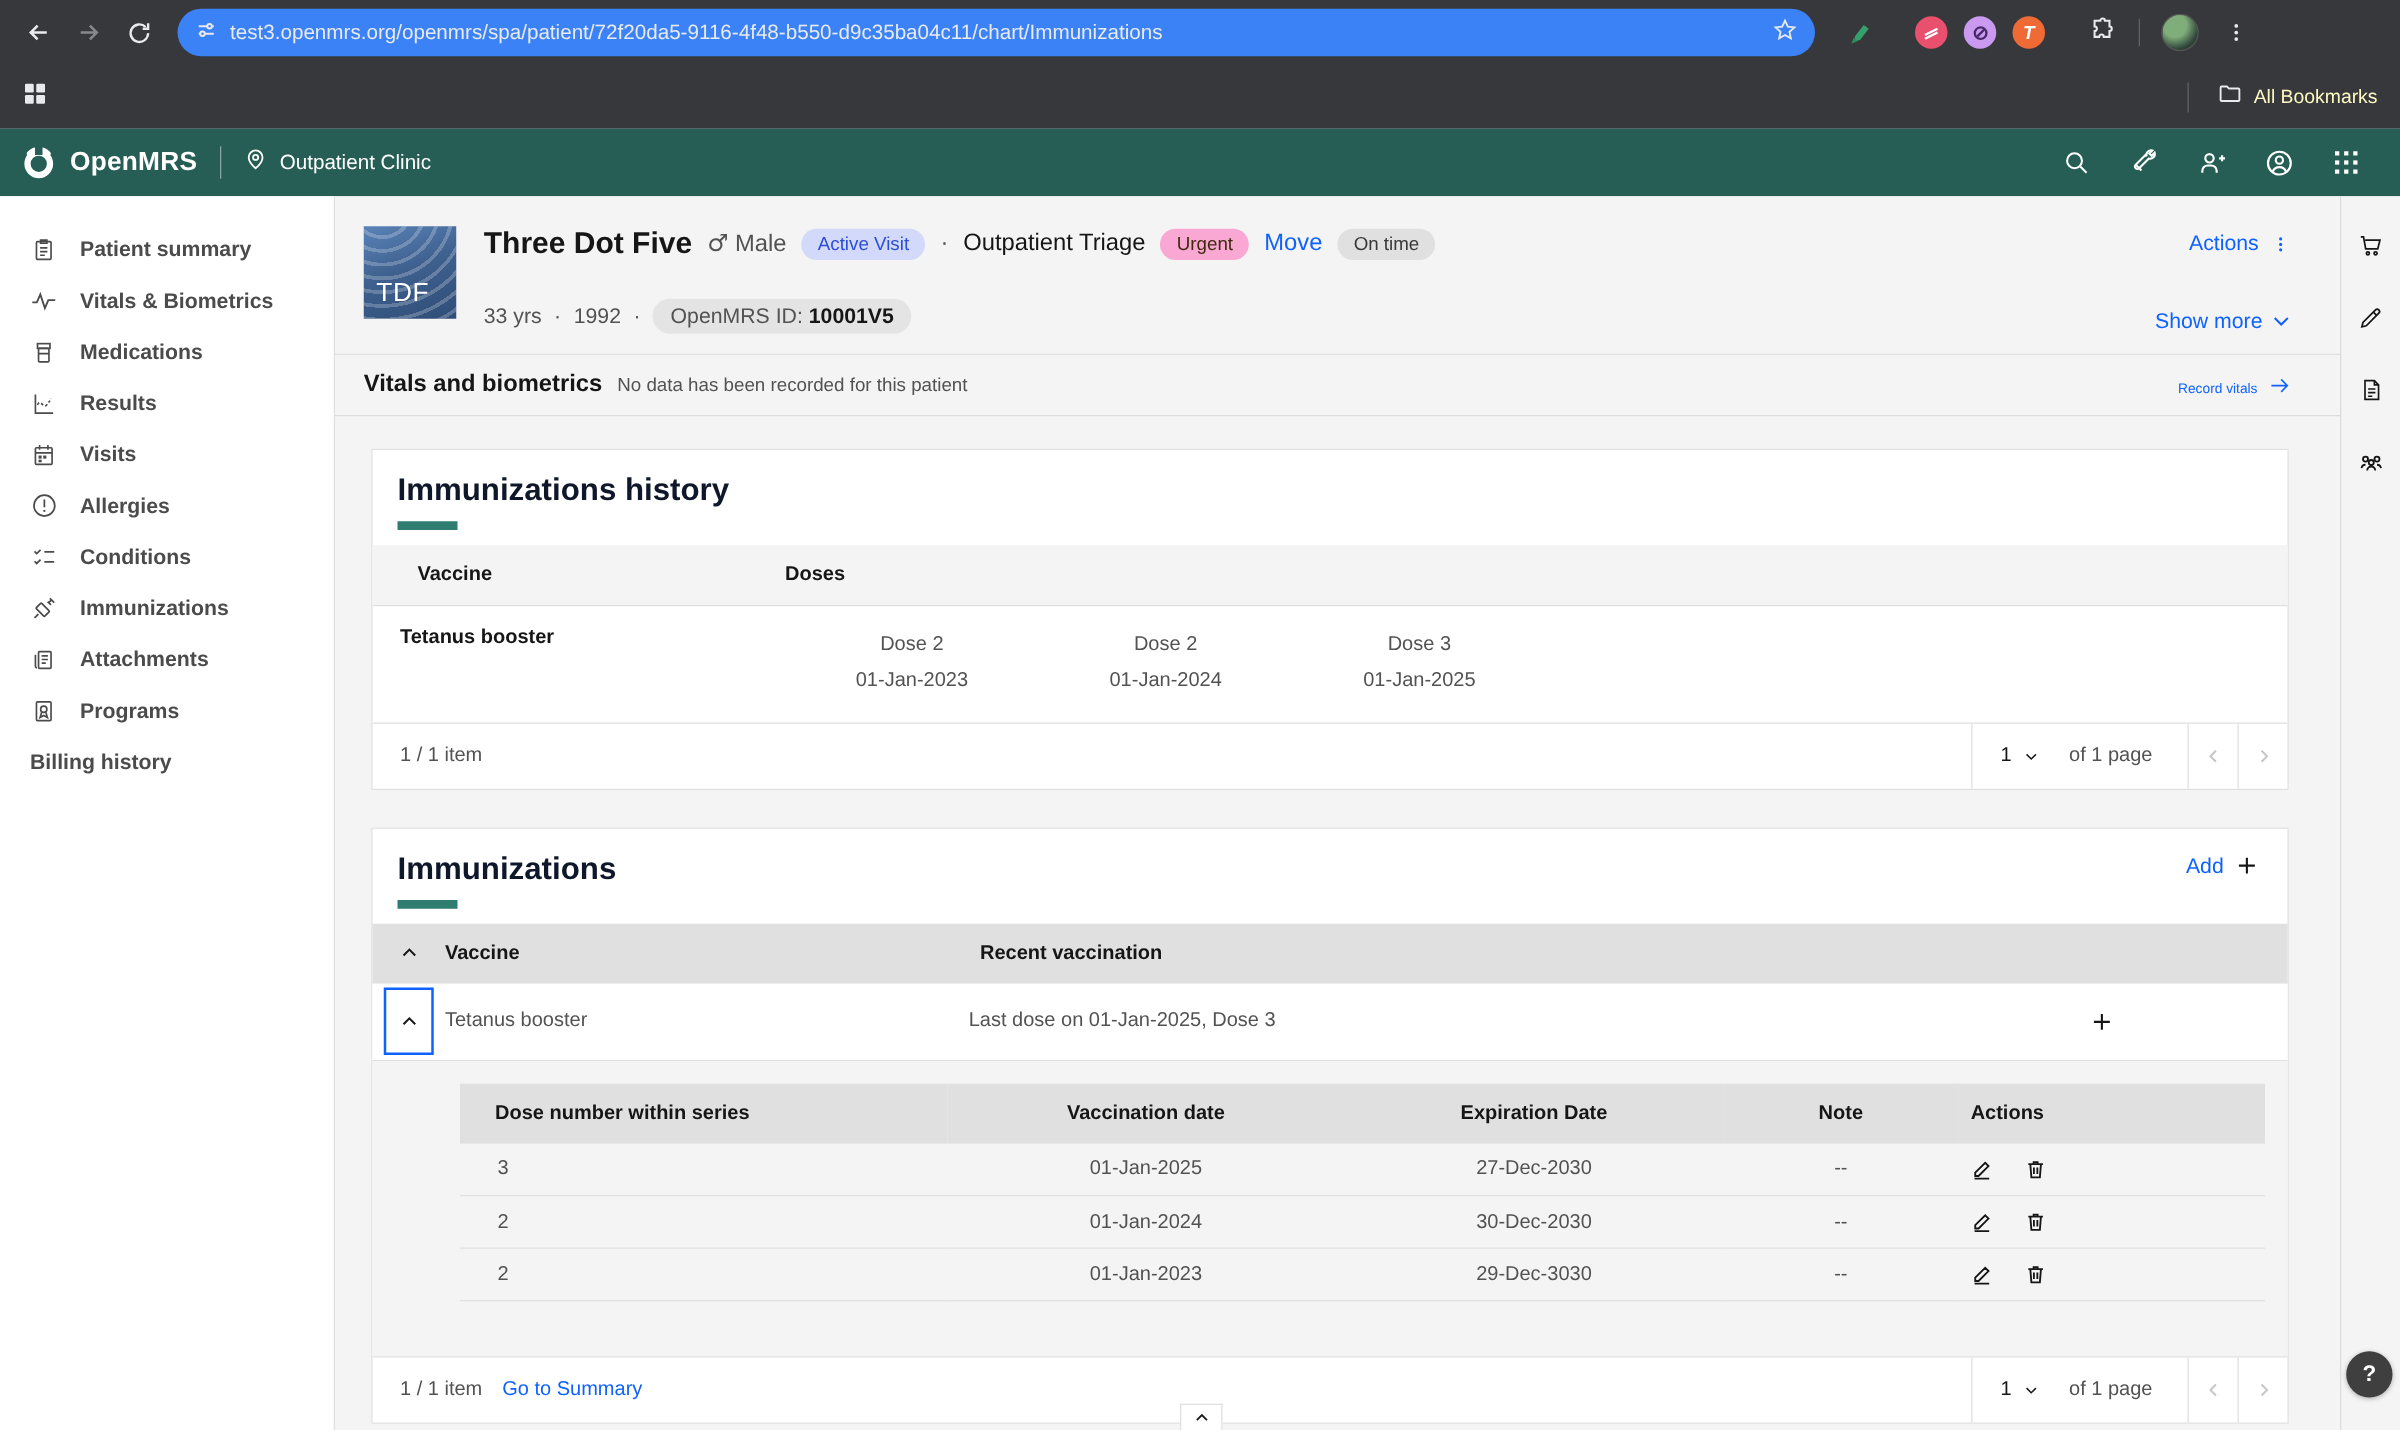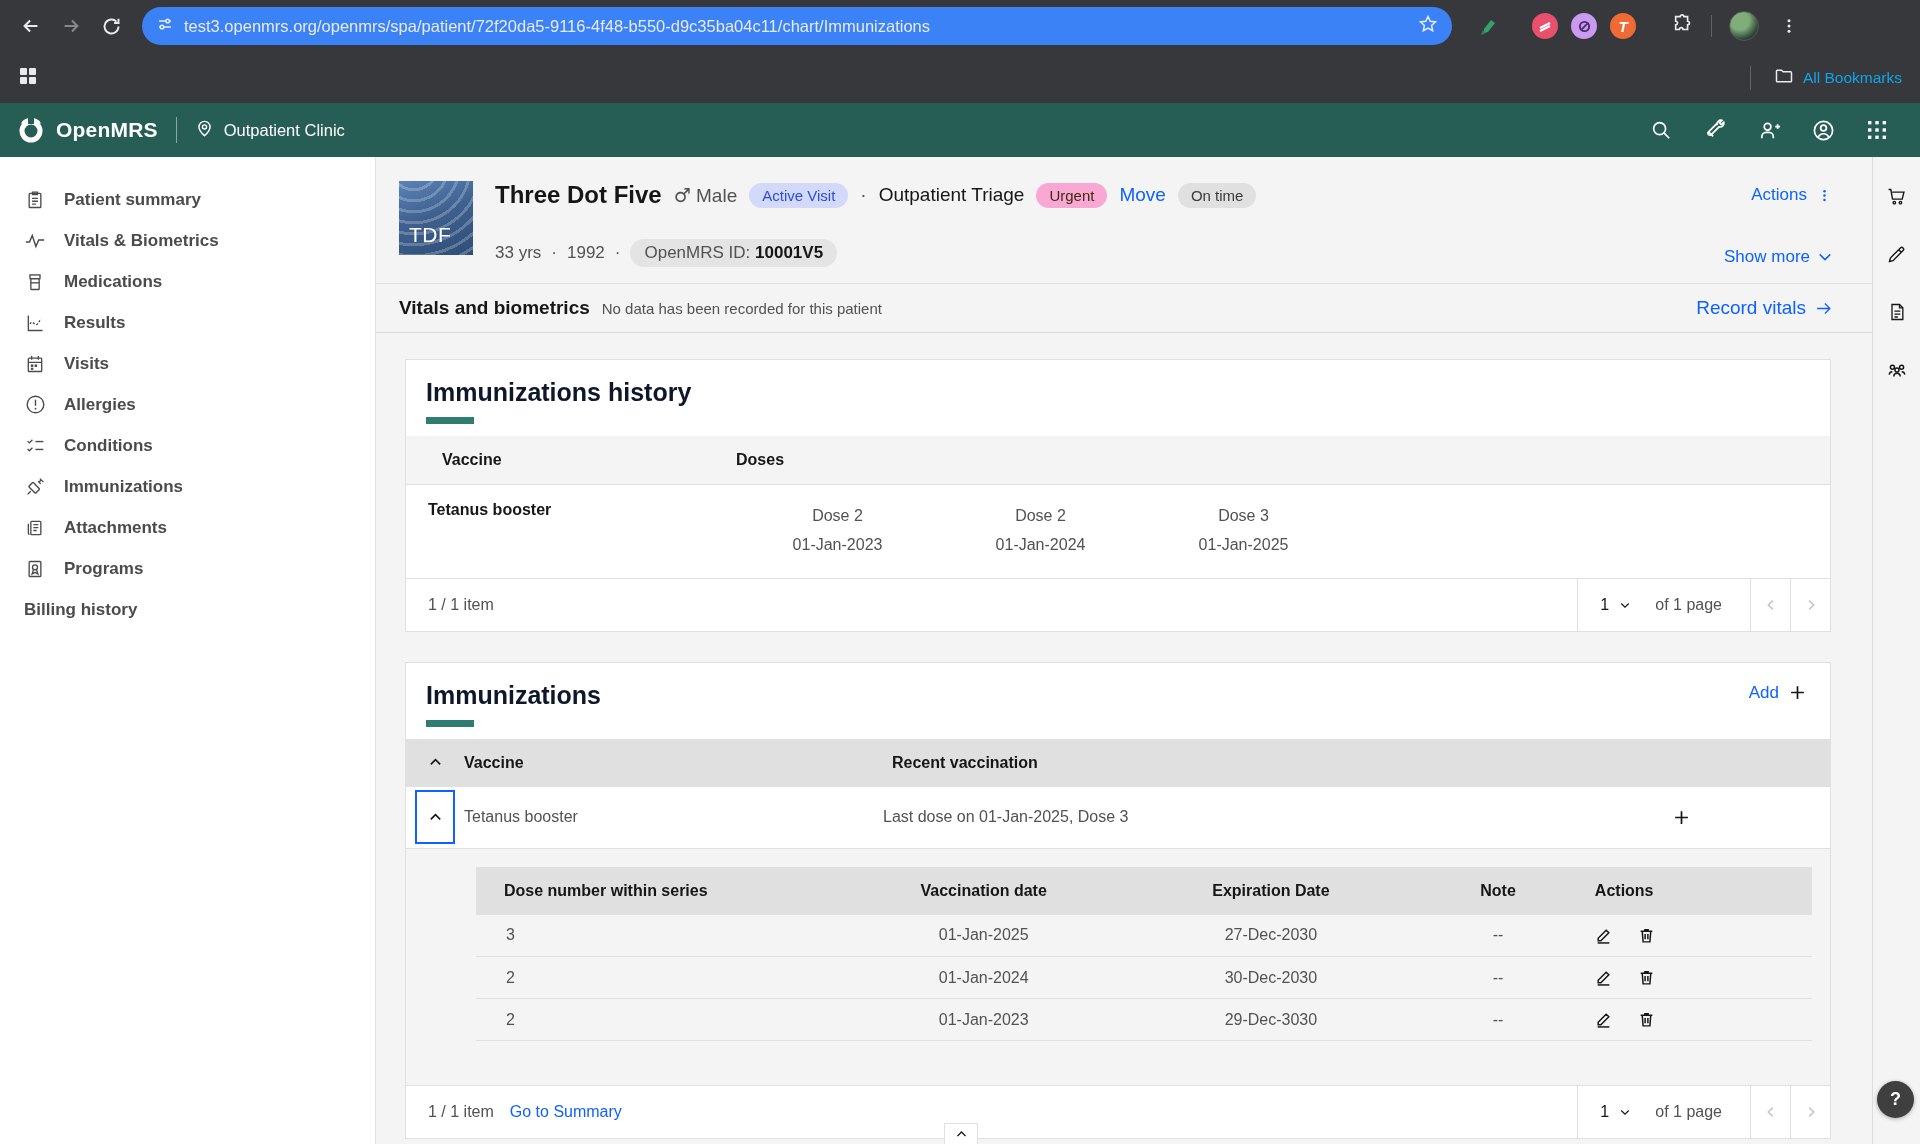--- a/index.html
+++ b/index.html
@@ -16,36 +16,36 @@
   .ext-tray { display:flex; align-items:center; gap:13px; margin-left:16px; }
   .ext-icon { width:26px; height:26px; border-radius:50%; display:flex; align-items:center; justify-content:center; flex:0 0 auto; }
   .ext-green { background:transparent; }
   .ext-diamond { width:20px; height:20px; background:#2b7bf6; transform:rotate(45deg); border-radius:4px; margin:3px; }
   .ext-red { background:#e8506e; }
   .ext-purple { background:#c99af0; }
   .ext-orange { background:#f06a35; color:#fff; font-weight:700; font-size:15px; font-style:italic; }
   .ext-bluerect { width:16px; height:22px; background:#5b93f5; border-radius:3px; margin:2px 5px; }
   .chrome-divider { width:1px; height:22px; background:#5f6368; margin:0 4px; }
   .avatar-chip { width:30px; height:30px; border-radius:50%; background:radial-gradient(circle at 35% 30%, #7fae7a 0 35%, #31473b 70%, #18251e); border:1px solid #555; }
-  .bookmarks-bar { height:51px; display:flex; align-items:center; padding:0 18px; color:#0ea5e9; }
+  .bookmarks-bar { height:51px; display:flex; align-items:center; padding:0 18px; color:#fef9c3; }
   .bookmarks-right { margin-left:auto; display:flex; align-items:center; gap:9px; font-size:15.5px; }
   .bm-divider { width:1px; height:24px; background:#5f6368; margin-right:14px; }
 
   
   .app-header { background:#265d55; height:54px; display:flex; align-items:center; padding:0 16px; color:#fff; }
   .brand { display:flex; align-items:center; gap:10px; }
   .brand-name { font-size:21px; font-weight:700; letter-spacing:.2px; }
   .hdr-divider { width:1px; height:26px; background:rgba(255,255,255,.45); margin:0 18px; }
   .location { display:flex; align-items:center; gap:10px; font-size:16.5px; }
   .hdr-actions { margin-left:auto; display:flex; align-items:center; }
   .hdr-icon-btn { width:54px; height:54px; display:flex; align-items:center; justify-content:center; color:#fff; }
 
   
   .content-row { display:flex; height:987px; }
-  .sidebar { width:376px; background:#fff; border-right:1px solid #e0e0e0; padding-top:22px; flex:0 0 auto; }
+  .sidebar { width:268px; background:#fff; border-right:1px solid #e0e0e0; padding-top:22px; flex:0 0 auto; }
   .side-item { height:41px; display:flex; align-items:center; gap:18px; padding:0 18px 0 24px; color:#4b4b4b; font-size:17px; font-weight:600; cursor:pointer; }
   .side-icon { width:22px; height:22px; display:flex; align-items:center; justify-content:center; color:#4b4b4b; flex:0 0 auto; }
   .side-item.noicon { padding-left:24px; }
 
   .main { flex:1 1 auto; background:#f4f4f4; position:relative; }
 
   .right-rail { width:48px; background:#f4f4f4; border-left:1px solid #dcdcdc; flex:0 0 auto; display:flex; flex-direction:column; align-items:center; padding-top:10px; position:relative; }
   .rail-btn { width:48px; height:58px; display:flex; align-items:center; justify-content:center; color:#161616; }
 
   
@@ -73,21 +73,21 @@
   .id-pill { background:#e4e4e4; border-radius:15px; padding:4px 14px; color:#525252; }
   .id-pill b { color:#161616; }
   .banner-right { display:flex; flex-direction:column; align-items:flex-end; justify-content:space-between; gap:16px; padding-top:4px; }
   .actions-link { font-size:17px; display:flex; align-items:center; gap:10px; }
   .showmore-link { font-size:17px; display:flex; align-items:center; gap:8px; }
 
   
   .vitals-strip { border-top:1px solid #e0e0e0; border-bottom:1px solid #dcdcdc; background:#f4f4f4; height:50px; display:flex; align-items:center; padding:0 40px 0 23px; gap:12px; }
   .vitals-title { font-size:19px; font-weight:700; color:#161616; }
   .vitals-empty { font-size:15px; color:#525252; }
-  .vitals-record { margin-left:auto; font-size:19px; display:flex; align-items:center; gap:9px; }
+  .vitals-record { margin-left:auto; font-size:11px; display:flex; align-items:flex-end; gap:9px; }
 
   
   .card { background:#fff; border:1px solid #e0e0e0; margin:0 41px 0 29px; }
   .card-1 { margin-top:26px; }
   .card-2 { margin-top:30px; }
   .card-head { padding:18px 24px 12px 20px; display:flex; align-items:flex-start; }
   .card-title { font-size:25px; font-weight:600; color:#0f172a; }
   .title-bar { width:48px; height:7px; background:#2e7d70; margin-top:10px; }
   .card-add { margin-left:auto; display:flex; align-items:center; gap:10px; font-size:17px; padding-top:2px; }
 

